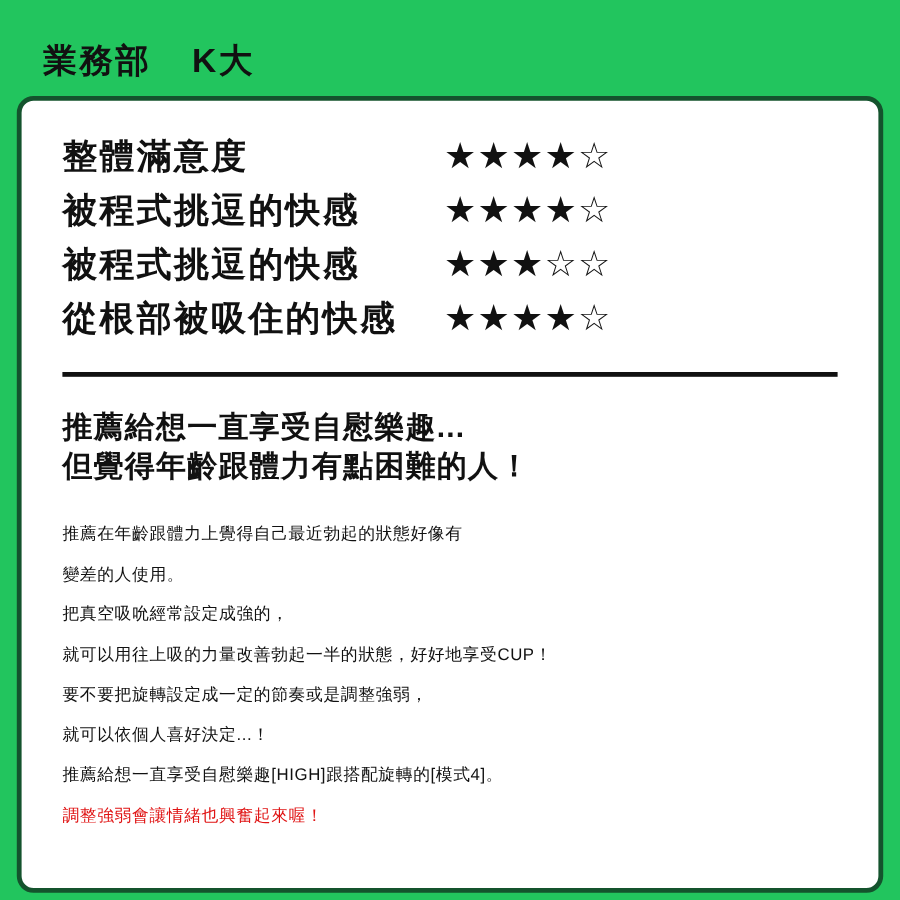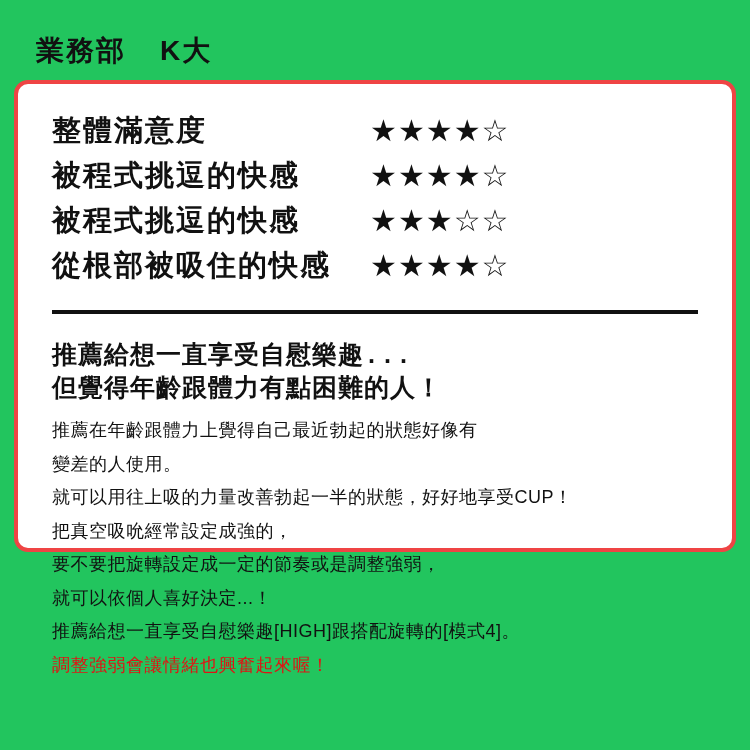--- a/index.html
+++ b/index.html
@@ -28,23 +28,23 @@
     font-size: 28px;
     font-weight: bold;
     letter-spacing: 2px;
     color: #111111;
   }
   .card {
     position: absolute;
     left: 14px;
     top: 80px;
     width: 722px;
-    height: 472px;
+    height: 664px;
     box-sizing: border-box;
-    border: 4px solid #ef4444;
+    border: 4px solid #14532d;
     border-radius: 14px;
     background: #ffffff;
   }
   .ratings {
     padding: 24px 34px 0 34px;
   }
   .rating-row {
     display: flex;
     align-items: center;
     height: 45px;
@@ -70,26 +70,25 @@
     border: none;
   }
   .reco {
     padding: 26px 34px 0 34px;
   }
   .reco-heading {
     font-size: 25px;
     font-weight: bold;
     line-height: 33px;
     letter-spacing: 1px;
-    font-family: Liberation Mono, monospace;
   }
   .reco-heading p { margin: 0; }
   .reco-body {
-    margin-top: 8px;
-    font-size: 18px;
+    margin-top: 22px;
+    font-size: 14px;
     line-height: 33.5px;
     letter-spacing: 0.5px;
   }
   .reco-body p { margin: 0; }
   .highlight-line {
     color: #e01414;
     font-weight: normal;
   }
 </style>
 </head>
@@ -126,22 +125,22 @@
     <div class="divider"></div>
 
     <div class="reco">
       <div class="reco-heading">
         <p>推薦給想一直享受自慰樂趣...</p>
         <p>但覺得年齡跟體力有點困難的人！</p>
       </div>
       <div class="reco-body">
         <p>推薦在年齡跟體力上覺得自己最近勃起的狀態好像有</p>
         <p>變差的人使用。</p>
+        <p>把真空吸吮經常設定成強的，</p>
         <p>就可以用往上吸的力量改善勃起一半的狀態，好好地享受CUP！</p>
-        <p>把真空吸吮經常設定成強的，</p>
         <p>要不要把旋轉設定成一定的節奏或是調整強弱，</p>
         <p>就可以依個人喜好決定...！</p>
         <p>推薦給想一直享受自慰樂趣[HIGH]跟搭配旋轉的[模式4]。</p>
         <p class="highlight-line">調整強弱會讓情緒也興奮起來喔！</p>
       </div>
     </div>
 
   </div>
 </div>
 

